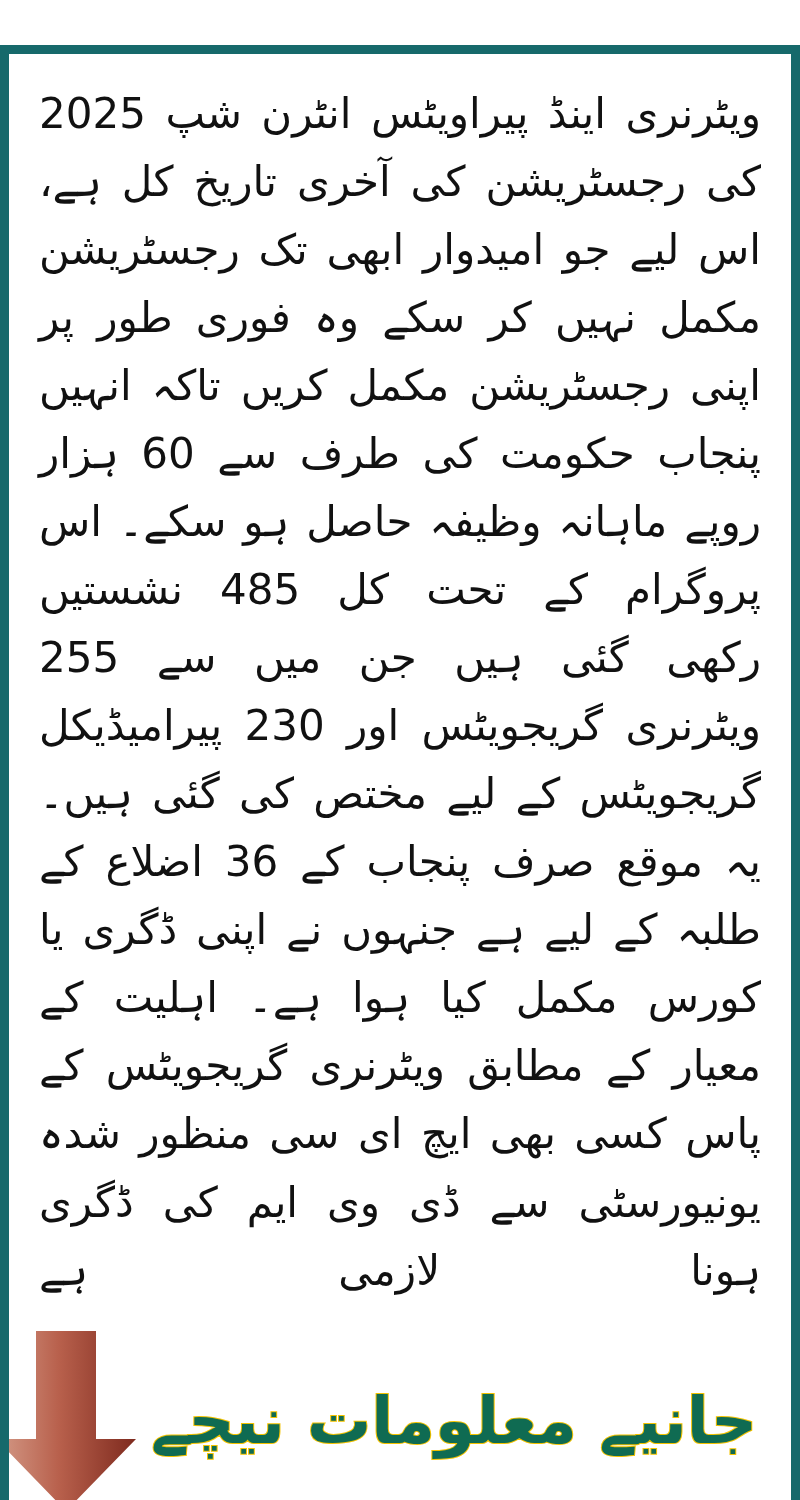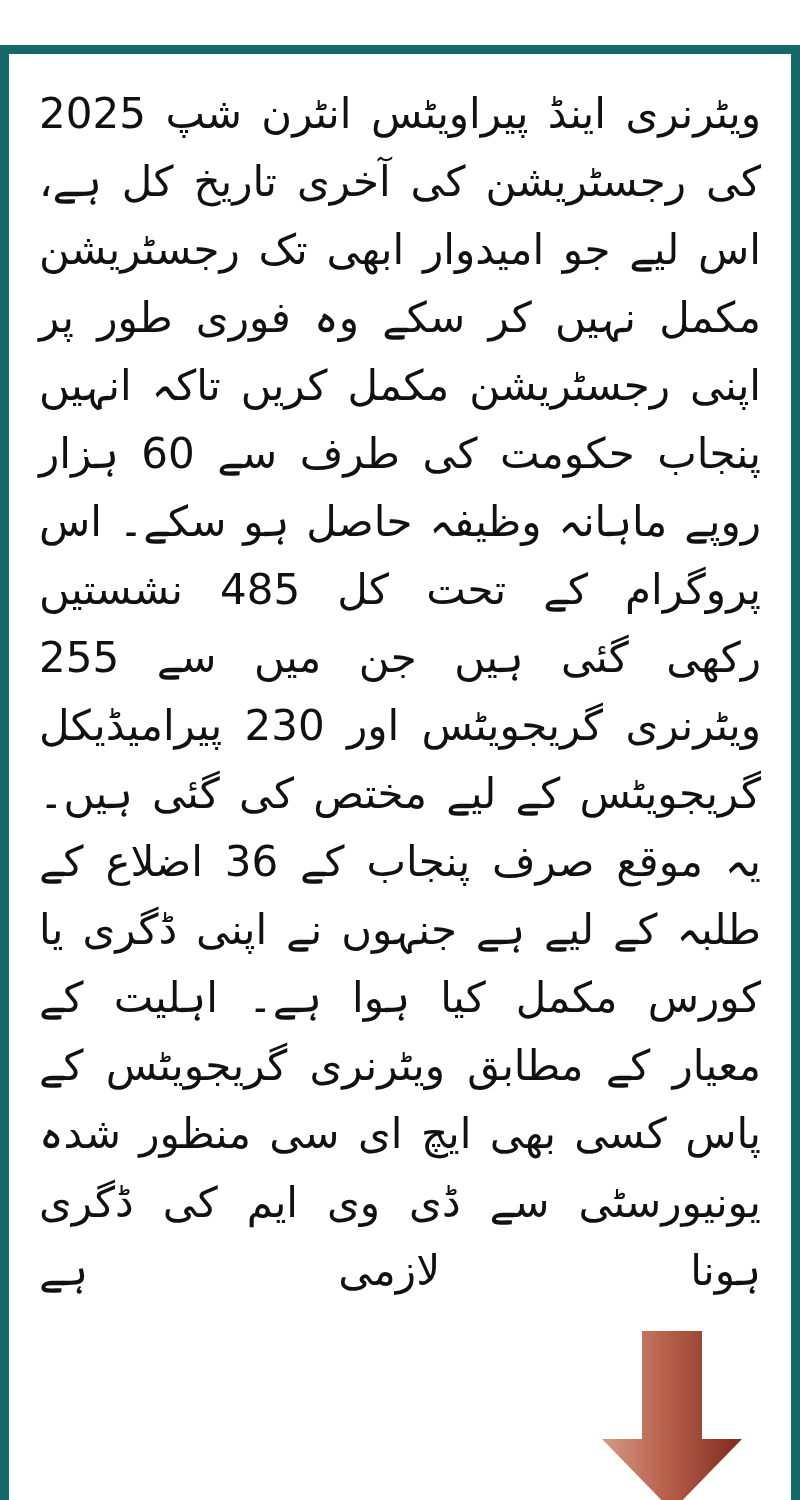--- a/index.html
+++ b/index.html
@@ -85,20 +85,21 @@
 </head>
 <body>
 
 <div class="poster">
   <div class="inner">
     <p class="body-text">ویٹرنری اینڈ پیراویٹس انٹرن شپ 2025 کی رجسٹریشن کی آخری تاریخ کل ہے، اس لیے جو امیدوار ابھی تک رجسٹریشن مکمل نہیں کر سکے وہ فوری طور پر اپنی رجسٹریشن مکمل کریں تاکہ انہیں پنجاب حکومت کی طرف سے 60 ہزار روپے ماہانہ وظیفہ حاصل ہو سکے۔ اس پروگرام کے تحت کل 485 نشستیں رکھی گئی ہیں جن میں سے 255 ویٹرنری گریجویٹس اور 230 پیرامیڈیکل گریجویٹس کے لیے مختص کی گئی ہیں۔ یہ موقع صرف پنجاب کے 36 اضلاع کے طلبہ کے لیے ہے جنہوں نے اپنی ڈگری یا کورس مکمل کیا ہوا ہے۔ اہلیت کے معیار کے مطابق ویٹرنری گریجویٹس کے پاس کسی بھی ایچ ای سی منظور شدہ یونیورسٹی سے ڈی وی ایم کی ڈگری ہونا لازمی ہے</p>
     <div class="divider-spacer"></div>
   </div>
 
   <div class="footer">
+    <div class="footer-text">جانیے معلومات نیچے</div>
     <div class="arrow">
       <svg viewBox="0 0 150 180" width="150" height="180" aria-hidden="true">
         <defs>
           <linearGradient id="arrowGrad" x1="0" y1="0" x2="1" y2="0">
             <stop offset="0%" stop-color="#d49b88"></stop>
             <stop offset="45%" stop-color="#b8604c"></stop>
             <stop offset="100%" stop-color="#7e2a1e"></stop>
           </linearGradient>
         </defs>
         <polygon points="45,0 105,0 105,108 145,108 75,180 5,108 45,108" fill="url(#arrowGrad)"></polygon>

